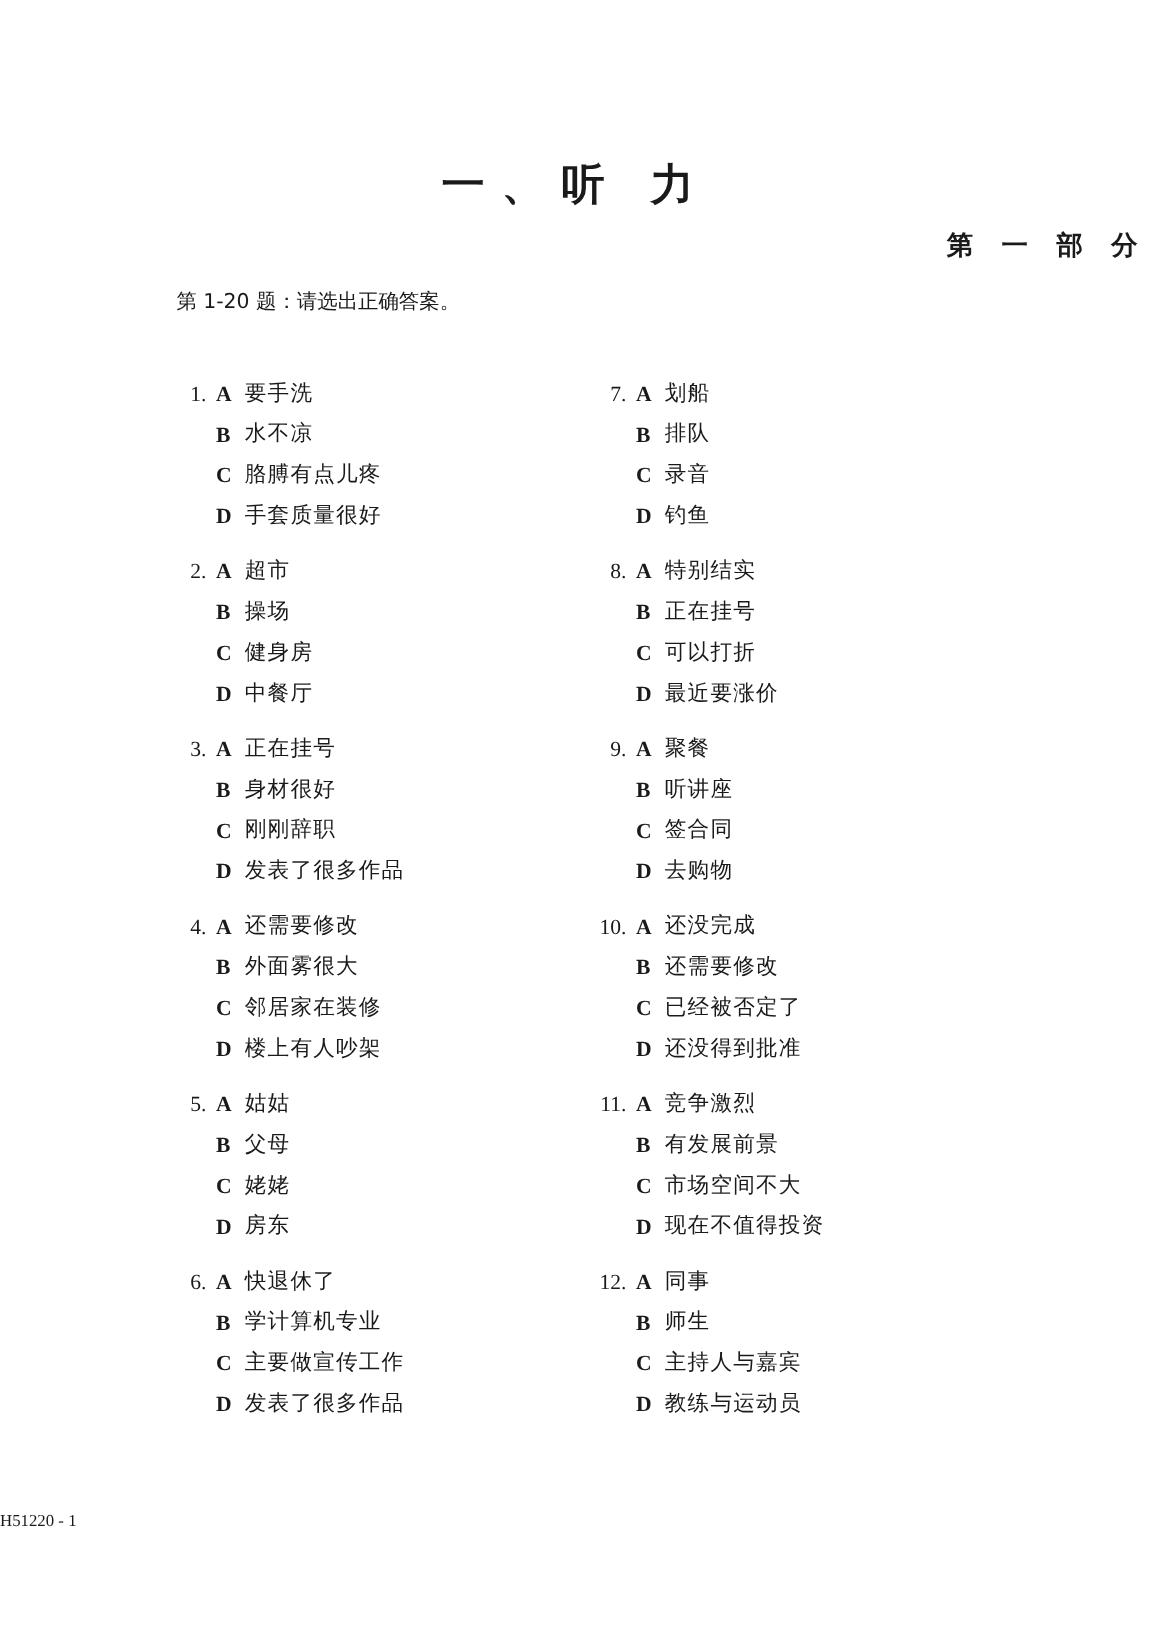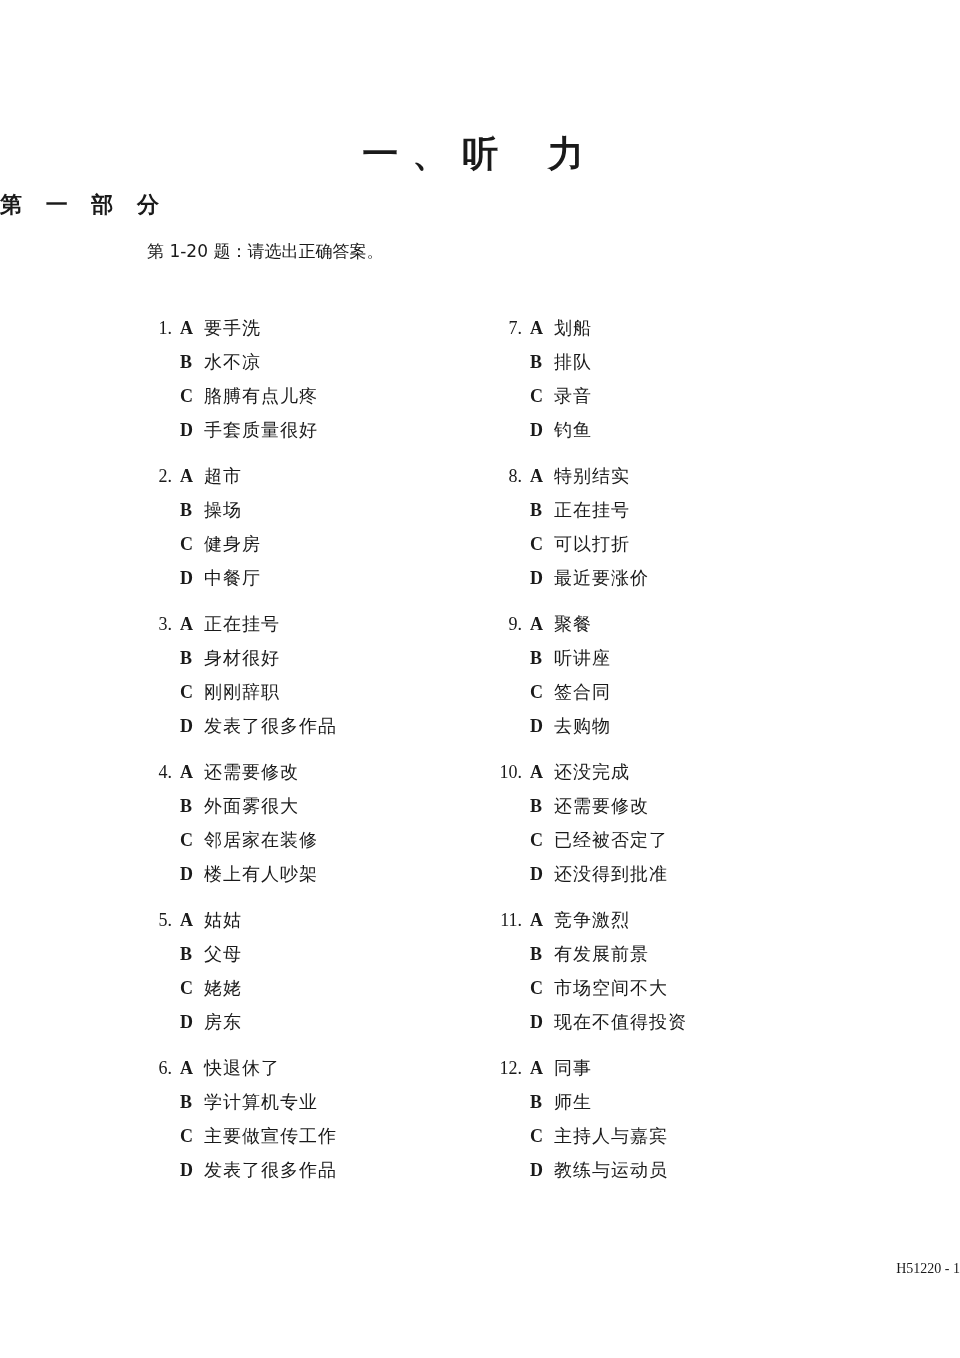--- a/index.html
+++ b/index.html
@@ -4,25 +4,25 @@
 <style>
   html, body { margin: 0; padding: 0; background: #ffffff; }
   body {
     width: 960px; height: 1358px; position: relative; overflow: hidden;
     font-family: "DejaVu Serif", "Liberation Serif", serif;
     color: #1a1a1a;
   }
   .title {
     position: absolute; left: 0; width: 960px; top: 130px;
     text-align: center; font-size: 36px; font-weight: bold; letter-spacing: 14px;
-    font-family: Liberation Mono, monospace;
+    font-family: Liberation Sans, sans-serif;
   }
   .subtitle {
     position: absolute; left: 0; width: 956px; top: 190px;
-    text-align: left; font-size: 22px; font-weight: bold; letter-spacing: 8px;
+    text-align: right; font-size: 22px; font-weight: bold; letter-spacing: 8px;
     font-family: "DejaVu Sans", sans-serif;
   }
   .instruction {
     position: absolute; left: 147px; top: 240px; font-size: 17px;
     font-family: "DejaVu Sans", sans-serif;
   }
   .col { position: absolute; top: 311px; }
   .col.left { left: 140px; }
   .col.right { left: 490px; }
   .question { height: 148px; position: relative; }
@@ -33,21 +33,21 @@
   }
   .letter {
     position: absolute; left: 40px; font-weight: bold;
     font-family: "Liberation Serif", serif; font-size: 18px;
   }
   .opt-text {
     position: absolute; left: 64px; font-size: 18px;
     font-family: "DejaVu Sans", sans-serif; letter-spacing: 1px;
   }
   .footer {
-    position: absolute; left: 0; width: 960px; top: 1261px; text-align: right;
+    position: absolute; left: 0; width: 960px; top: 1261px; text-align: left;
     font-family: "Liberation Serif", serif; font-size: 14px;
   }
 </style>
 </head>
 <body>
 
 <div class="title">一、听 力</div>
 <div class="subtitle">第 一 部 分</div>
 <div class="instruction">第 1-20 题：请选出正确答案。</div>
 

